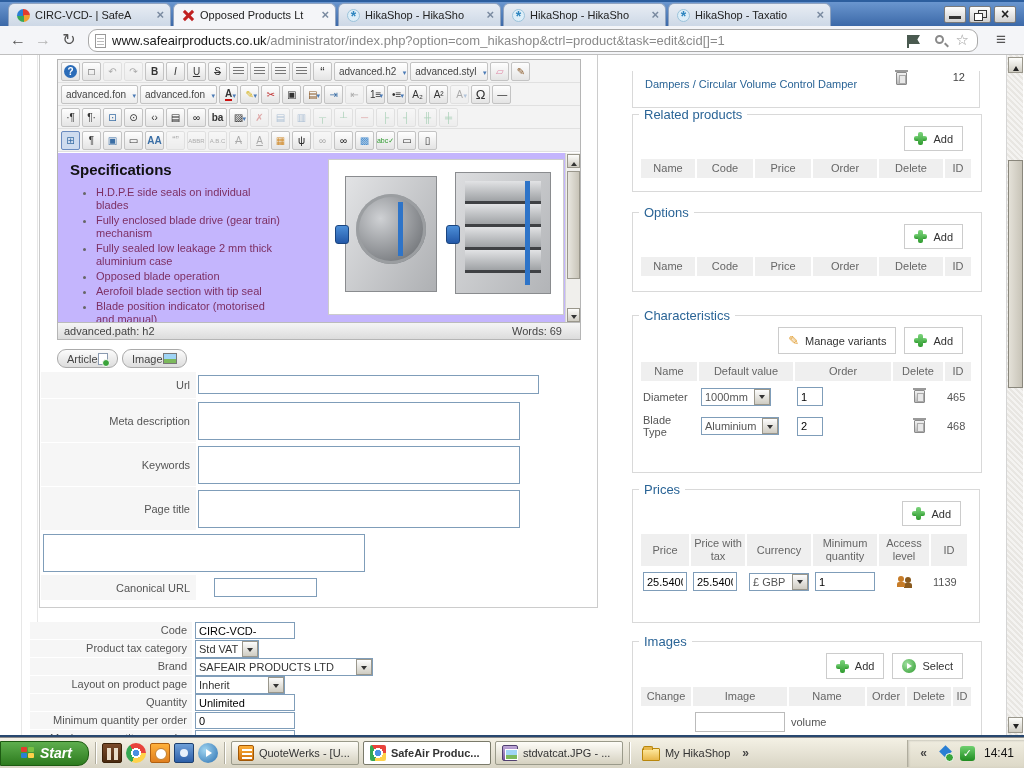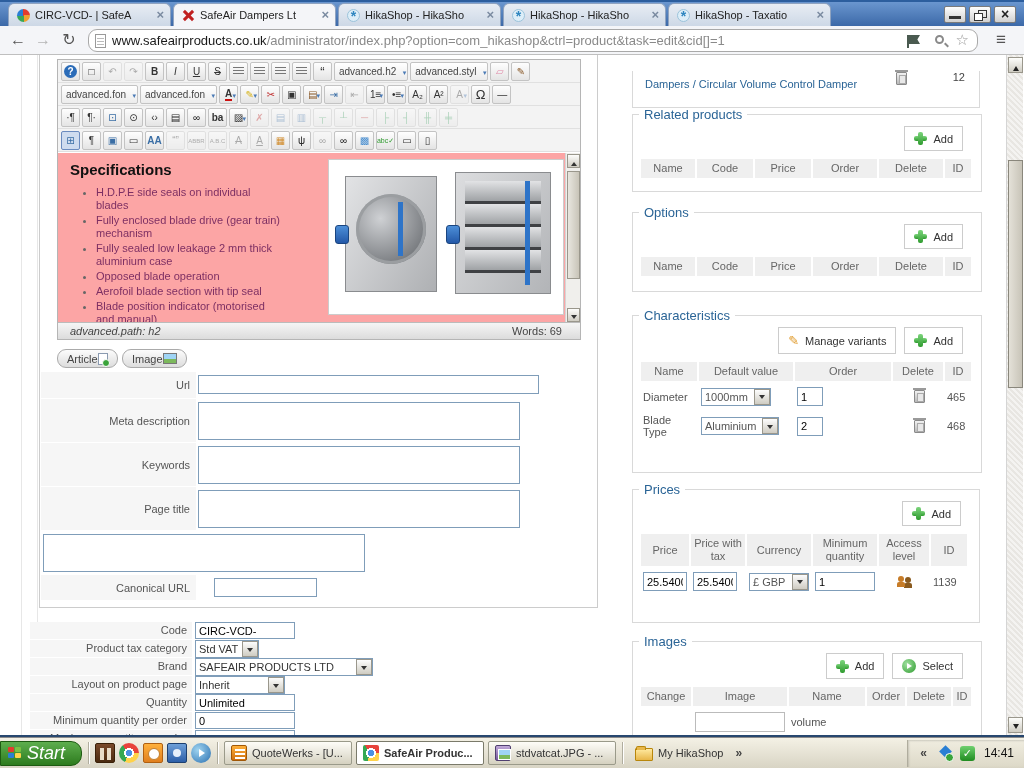--- a/index.html
+++ b/index.html
@@ -83,21 +83,21 @@
   .green .g{color:#3a9d5d;}
   .dark .g{color:#222;}
   .orange .g{color:#d08a2a;}
   .img .g{color:#4a8fd0;}
   .spell .g{color:#2f9b2f;font-size:7px;}
   .tiny .g{font-size:6px;}
   .big .g{font-size:13px;}
   .wide .g{letter-spacing:-1px;}
   .al::before{content:"";width:11px;height:9px;background:repeating-linear-gradient(#777 0 1px,transparent 1px 3px);}
 
-  .ed-content{position:absolute;left:0;top:93px;width:522px;height:170px;background:#fca5a5;overflow:hidden;padding:6px 10px;}
+  .ed-content{position:absolute;left:0;top:93px;width:522px;height:170px;background:#c4b5fd;overflow:hidden;padding:6px 10px;}
   .ed-content h2{margin:2px 0 8px 2px;font-size:15px;color:#111;}
   .ed-content ul{margin:0 0 0 14px;padding-left:14px;width:200px;}
   .ed-content li{font-size:11px;line-height:13px;color:#7d2f63;margin-bottom:2px;}
   .ed-content li::marker{color:#666;}
 
   .product-photo{position:absolute;left:270px;top:6px;width:236px;height:156px;border:1px solid #ccc;background:#fff;}
   .damperA{position:absolute;left:16px;top:16px;width:92px;height:116px;background:linear-gradient(120deg,#e2e3e5,#aeb0b3);border:1px solid #8a8c8f;}
   .damperA .circle{position:absolute;left:50%;top:46%;transform:translate(-50%,-50%);width:70px;height:70px;border-radius:50%;
     background:radial-gradient(circle at 35% 35%,#cfd1d4,#7d8084 70%,#55585b);box-shadow:inset 0 0 0 3px #9b9ea1;}
   .damperA .stripe{position:absolute;left:60%;top:8px;width:5px;height:54px;background:#2e74c8;}
@@ -109,21 +109,21 @@
 
   .ed-scroll{position:absolute;right:0;top:93px;width:15px;height:170px;background:#f0efec;border-left:1px solid #d5d5d5;}
   .sc-btn{position:absolute;left:1px;width:13px;height:14px;background:linear-gradient(#fdfdfb,#cfccc2);border:1px solid #9a978c;}
   .sc-btn::after{content:"";position:absolute;left:3px;border:3px solid transparent;}
   .sc-up::after{top:4px;border-bottom:4px solid #333;}
   .sc-down::after{top:6px;border-top:4px solid #333;}
   .sc-thumb{position:absolute;left:1px;width:13px;background:linear-gradient(90deg,#e8e6df,#c8c4b8);border:1px solid #9a978c;}
 
   .ed-status{position:absolute;left:0;bottom:0;width:522px;height:17px;background:linear-gradient(#f5f5f5,#dcdcdc);
     border-top:1px solid #bbb;font-size:11px;color:#444;line-height:16px;}
-  .ed-status .path{position:absolute;left:12px;font-style:italic;}
+  .ed-status .path{position:absolute;left:6px;}
   .ed-status .words{position:absolute;right:18px;}
 
   
   .pill-btn{position:absolute;height:19px;display:flex;align-items:center;padding:0 9px;
     border:1px solid #aaa;border-radius:9px;background:linear-gradient(#fcfcfc,#ddd);font-size:11px;color:#444;}
   .page-doc-ic{width:10px;height:12px;border:1px solid #8a9ab0;background:#fff;position:relative;}
   .page-doc-ic::after{content:"";position:absolute;right:-3px;bottom:-3px;width:6px;height:6px;border-radius:50%;background:#3aa43a;border:1px solid #fff;}
   .img-pic-ic{width:14px;height:11px;border:1px solid #777;background:linear-gradient(#9fd4f5 55%,#7cb95c 55%);}
 
   
@@ -194,23 +194,23 @@
     background:repeating-linear-gradient(45deg,#f4f3f1 0 2px,#e8e6e2 2px 4px);border-left:1px solid #d5d5d5;}
   .vs-btn{position:absolute;left:1px;width:15px;height:16px;background:linear-gradient(#fdfdfb,#cfccc2);border:1px solid #9a978c;}
   .vs-btn::after{content:"";position:absolute;left:4px;border:3px solid transparent;}
   .vs-up::after{top:5px;border-bottom:5px solid #222;}
   .vs-down::after{top:6px;border-top:5px solid #222;}
   .vs-thumb{position:absolute;left:1px;width:15px;background:linear-gradient(90deg,#e4e1d8,#c8c4b8);border:1px solid #8a877c;}
 
   
   .taskbar{position:absolute;left:0;top:737px;width:1024px;height:31px;
     background:linear-gradient(#f4f1e5,#d8d4c4);border-top:1px solid #8a8a8a;display:flex;align-items:center;}
-  .start-btn{height:25px;margin:0 2px 0 0;padding:0 16px 0 7px;border-radius:0 11px 11px 0;
-    background:linear-gradient(#5eae4e,#2d7b1e);border:1px solid #1d5b12;color:#fff;font-weight:normal;font-style:italic;
-    font-size:18px;display:flex;align-items:center;gap:5px;}
+  .start-btn{height:25px;margin:0 2px 0 0;padding:0 16px 0 20px;border-radius:0 11px 11px 0;
+    background:linear-gradient(#5eae4e,#2d7b1e);border:1px solid #1d5b12;color:#fff;font-weight:bold;font-style:italic;
+    font-size:14px;display:flex;align-items:center;gap:5px;}
   .start-flag{width:14px;height:12px;position:relative;display:inline-block;}
   .start-flag::before{content:"";position:absolute;left:0;top:0;width:6px;height:5px;background:#e23c2e;border-radius:1px;
     box-shadow:7px 0 0 #7ac143,0 6px 0 #2a7fd4,7px 6px 0 #ffd24a;}
   .tb-sep{width:1px;height:22px;background:#b0ad9e;box-shadow:1px 0 0 #fff;margin:0 4px;}
   .ql{width:20px;height:20px;display:inline-block;margin:0 2px;position:relative;border-radius:2px;}
   .ql-qw{background:linear-gradient(#7a4a2a,#4a2a10);border:1px solid #3a2008;}
   .ql-qw::after{content:"";position:absolute;left:4px;top:4px;width:4px;height:12px;background:#e8dcc8;box-shadow:7px 0 0 #e8dcc8;}
   .chrome-ic{width:20px;height:20px;border-radius:50%;flex:0 0 auto;
     background:radial-gradient(circle,#4a90e2 0 3.5px,#fff 3.5px 5px,transparent 5px),
     conic-gradient(from -40deg,#e8433c 0 130deg,#ffd24a 130deg 245deg,#34a853 245deg 360deg);}
@@ -250,21 +250,21 @@
     <div class="tabs">
 
         <div class="tab">
           <span class="favicon joomla-favicon"></span>
           <span class="tab-title">CIRC-VCD- | SafeA</span>
           <span class="tab-close">×</span>
         </div>
 
         <div class="tab active">
           <span class="favicon safeair-favicon"></span>
-          <span class="tab-title">SafeAir Dampers Lt</span>
+          <span class="tab-title">Opposed Products Lt</span>
           <span class="tab-close">×</span>
         </div>
 
         <div class="tab">
           <span class="favicon hikashop-favicon"></span>
           <span class="tab-title">HikaShop - HikaSho</span>
           <span class="tab-close">×</span>
         </div>
 
         <div class="tab">

